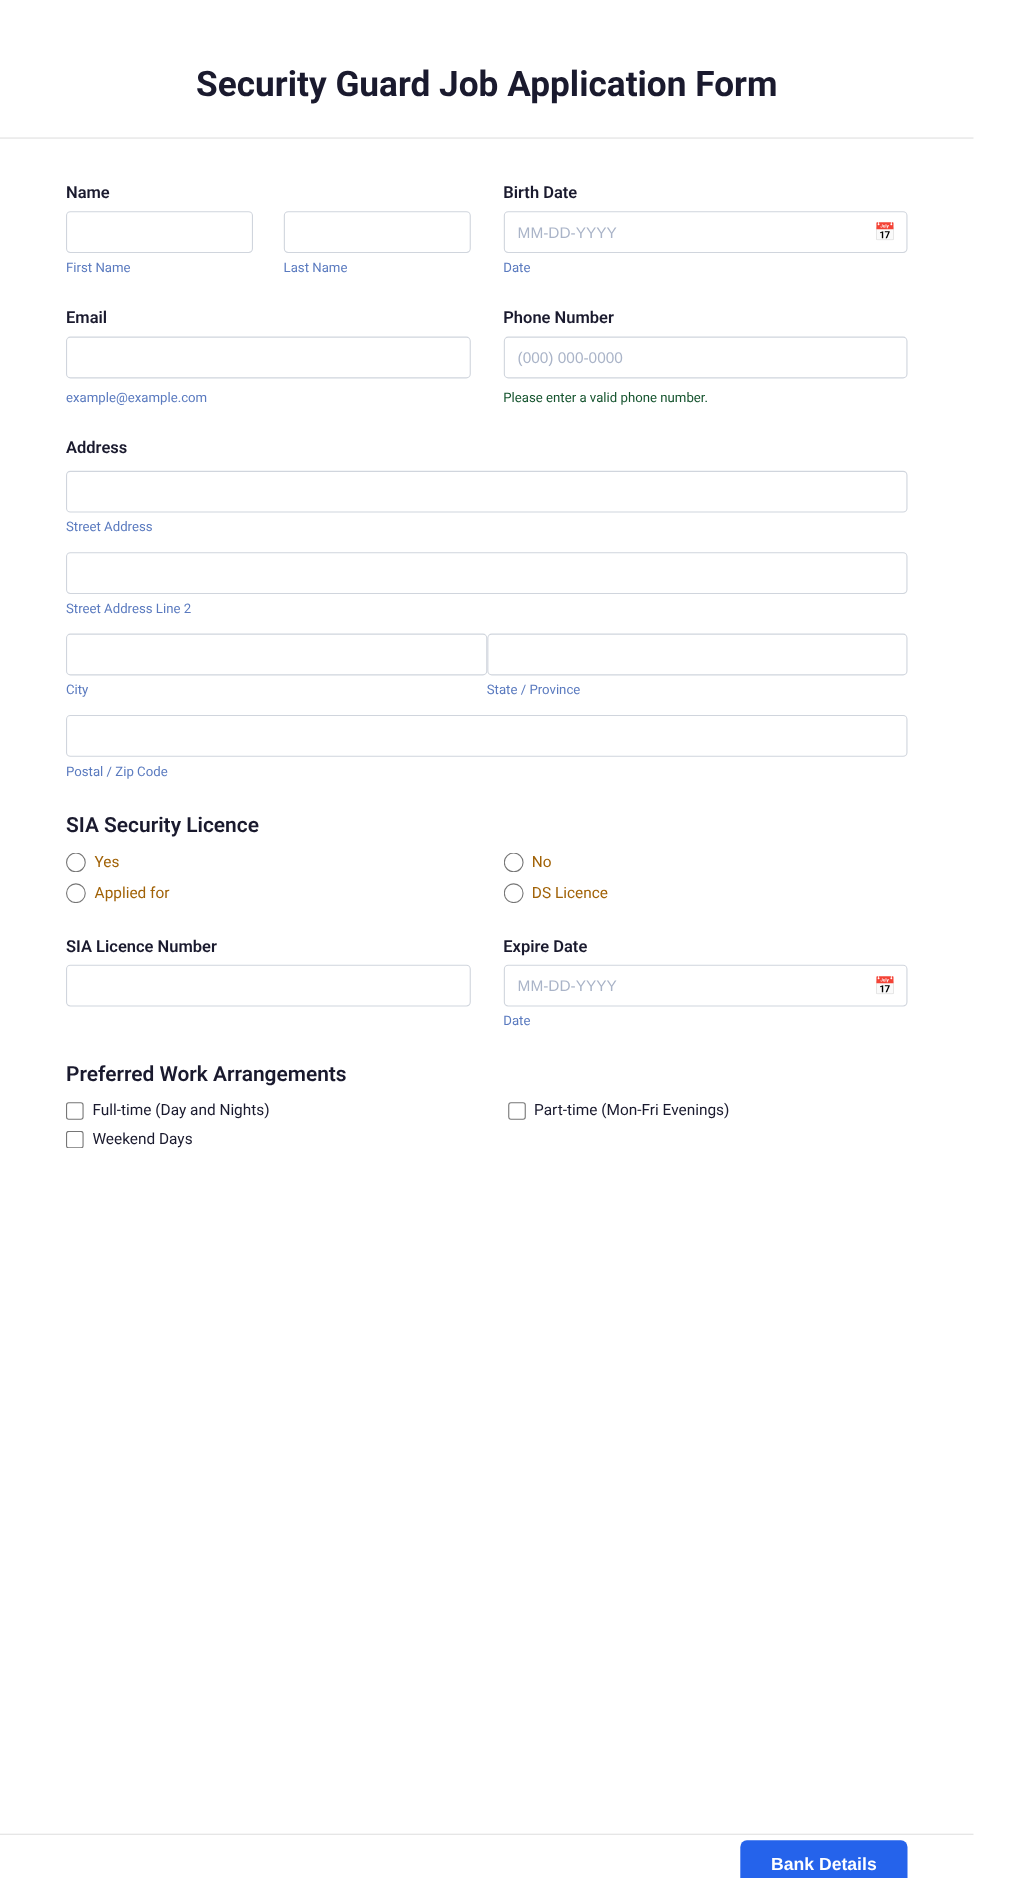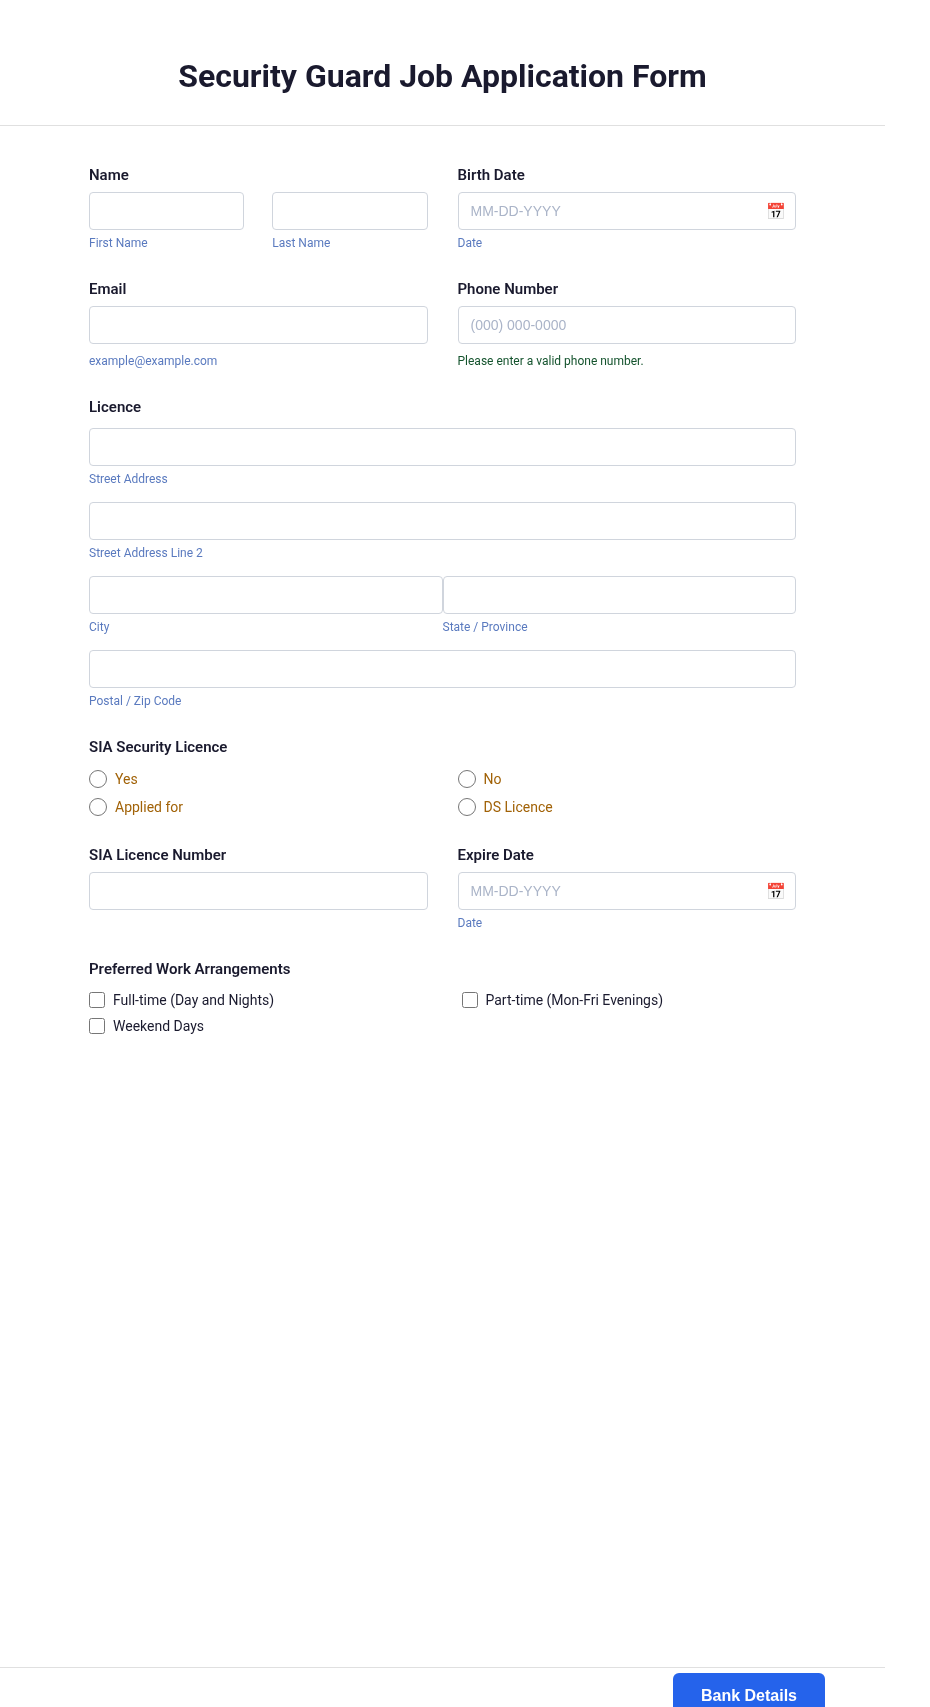--- a/index.html
+++ b/index.html
@@ -31,21 +31,21 @@
     }
 
     .page-title {
       font-size: 32px;
       font-weight: 700;
       color: #1a1a2e;
       text-align: center;
     }
 
     .form-body {
-      padding: 40px 89px;
+      padding: 40px 60px;
       flex: 1;
     }
 
     .form-row {
       display: flex;
       gap: 30px;
       margin-bottom: 30px;
     }
 
     .form-col {
@@ -131,21 +131,21 @@
 
     .address-row {
       display: flex;
     }
 
     .address-row .field-group {
       flex: 1;
     }
 
     .section-label {
-      font-size: 15px;
+      font-size: 19px;
       font-weight: 600;
       color: #1a1a2e;
       margin-bottom: 14px;
     }
 
     .radio-group {
       display: grid;
       grid-template-columns: 1fr 1fr;
       gap: 10px 30px;
     }
@@ -291,21 +291,21 @@
       <div class="form-col">
         <div class="field-label">Phone Number</div>
         <div class="field-group">
           <input type="tel" placeholder="(000) 000-0000" style="">
           <span class="hint-text-error">Please enter a valid phone number.</span>
         </div>
       </div>
     </div>
 
     <div class="address-section">
-      <div class="field-label">Licence</div>
+      <div class="field-label">Address</div>
       <div class="address-fields">
 
         <div class="field-group">
           <input type="text" style="width: 100%;">
           <span class="sub-field-label">Street Address</span>
         </div>
 
         <div class="field-group">
           <input type="text" style="width: 100%;">
           <span class="sub-field-label">Street Address Line 2</span>

